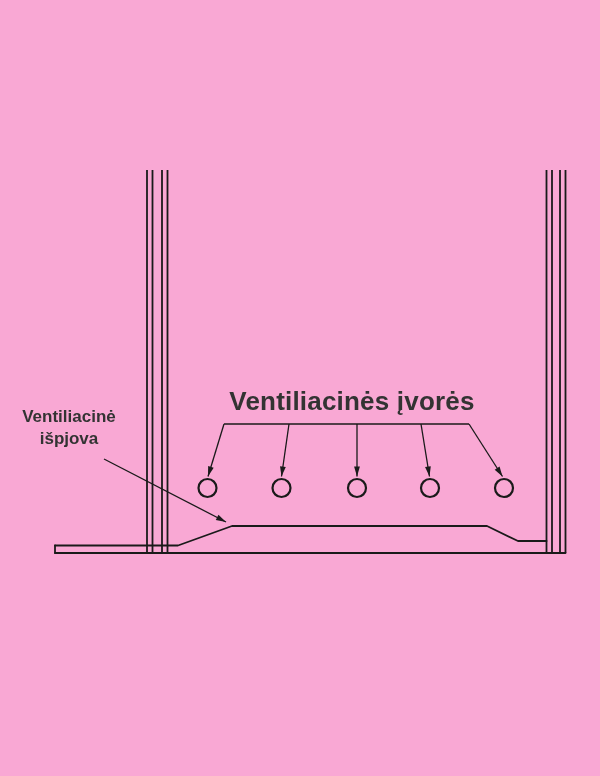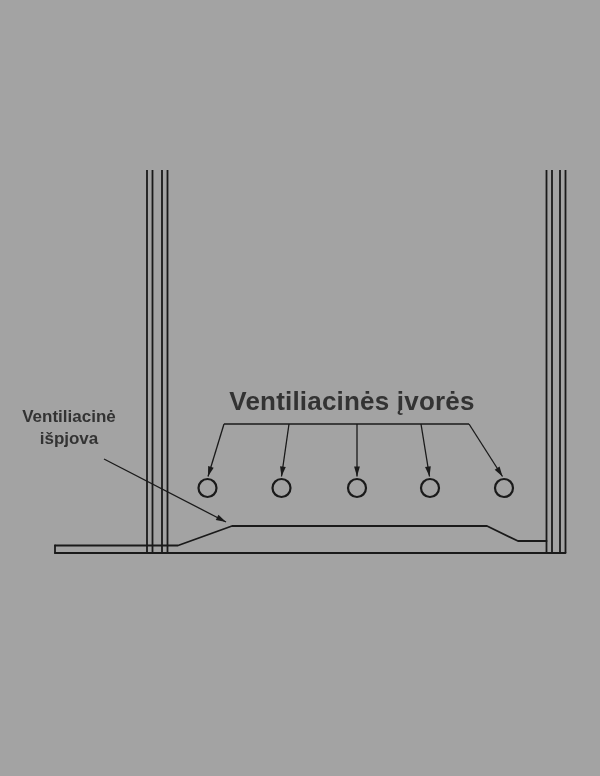--- a/index.html
+++ b/index.html
@@ -1,20 +1,20 @@
 <!DOCTYPE html>
 <html><head>
 <meta charset="utf-8">
 <style>
   html, body { margin: 0; padding: 0; }
   .canvas {
     position: relative;
     width: 600px;
     height: 776px;
-    background: #a3a3a3;
+    background: #f9a8d4;
     font-family: "Liberation Sans", sans-serif;
     overflow: hidden;
   }
   .drawing {
     position: absolute;
     left: 0; top: 0;
   }
   .lbl {
     position: absolute;
     color: #333333;

